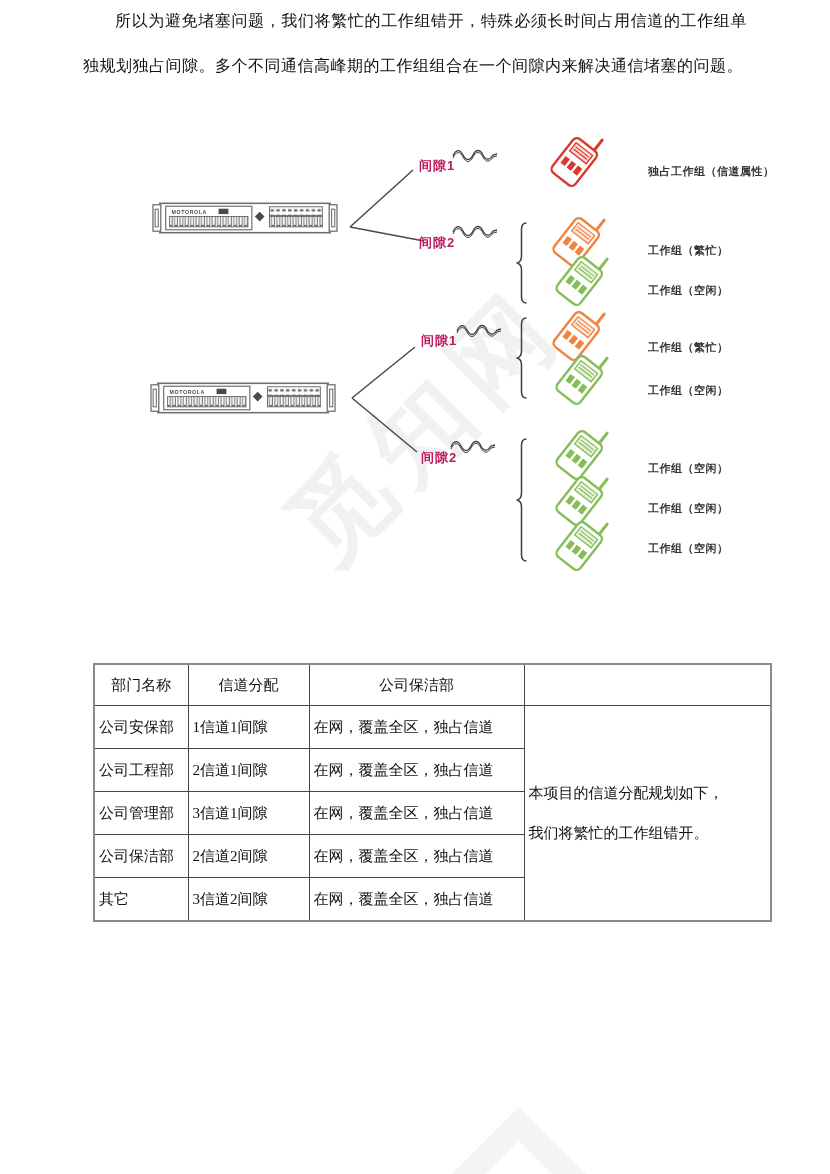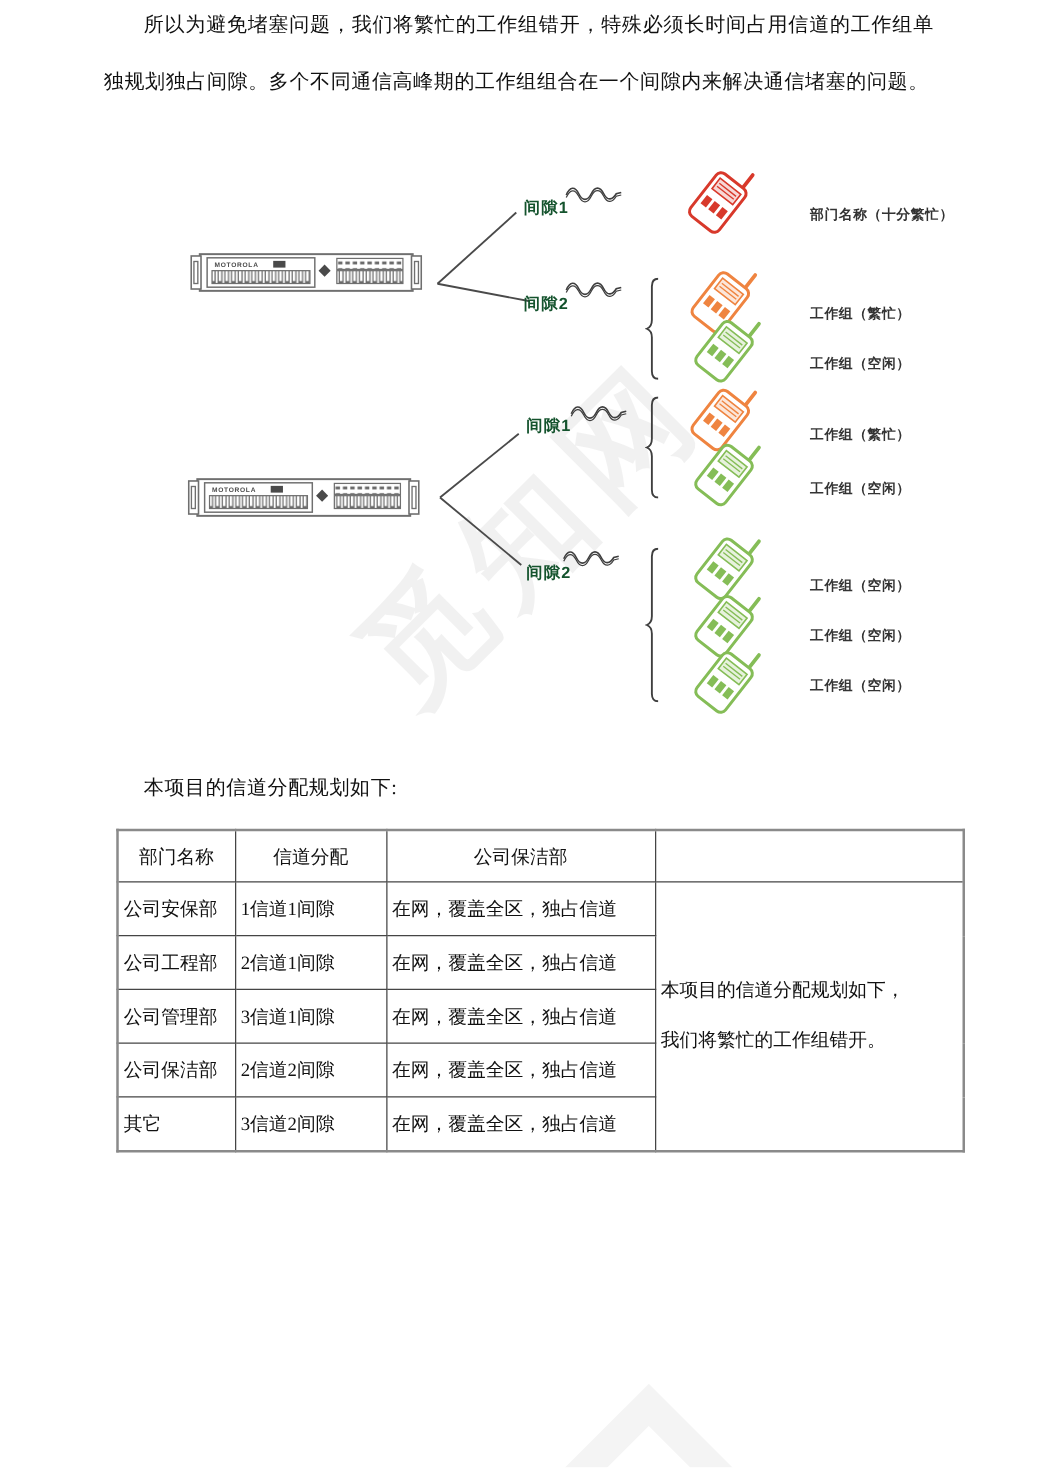--- a/index.html
+++ b/index.html
@@ -8,21 +8,21 @@
   
   .para{position:absolute;left:83px;top:-2px;width:664px;margin:0;
         font-size:16px;line-height:45px;text-align:justify;text-indent:2em;
         letter-spacing:.5px;color:#111;}
   
   .diagram{position:absolute;left:0;top:0;width:830px;height:600px;}
   .overlay{position:absolute;left:0;top:0;pointer-events:none;}
   .repeater{position:absolute;width:186px;height:32px;}
   .rp1{left:152px;top:202px;} .rp2{left:150px;top:382px;}
   .slot-label{position:absolute;font-family:"Liberation Sans","DejaVu Sans",sans-serif;
-        font-weight:bold;font-size:13px;color:#14532d;letter-spacing:1px;white-space:nowrap;}
+        font-weight:bold;font-size:13px;color:#be185d;letter-spacing:1px;white-space:nowrap;}
   .wave{position:absolute;}
   .brace{position:absolute;}
   .walkie{position:absolute;width:46px;height:62px;transform:rotate(38deg);}
   .wk-red{color:#d8392b;} .wk-orange{color:#ef8440;} .wk-green{color:#85bd57;}
   .grp-label{position:absolute;left:648px;font-family:"Liberation Sans","DejaVu Sans",sans-serif;
         font-weight:bold;font-size:11px;color:#333;letter-spacing:.5px;white-space:nowrap;}
   
   .wm-center{position:absolute;left:225px;top:375px;width:400px;height:100px;
         font-size:98px;line-height:100px;font-weight:bold;text-align:center;white-space:nowrap;
         color:rgba(0,0,0,0.055);transform:rotate(-45deg);
@@ -165,31 +165,30 @@
     <svg class="walkie wk-green" style="left:560px;top:420px" viewBox="0 0 44 62">
         <use href="#wk"></use>
       </svg>
     <svg class="walkie wk-green" style="left:560px;top:466px" viewBox="0 0 44 62">
         <use href="#wk"></use>
       </svg>
     <svg class="walkie wk-green" style="left:560px;top:511px" viewBox="0 0 44 62">
         <use href="#wk"></use>
       </svg>
 
-    <span class="grp-label" style="top:164px">部门名称（十分繁忙）</span>
+    <span class="grp-label" style="top:164px">独占工作组（信道属性）</span>
     <span class="grp-label" style="top:243px">工作组（繁忙）</span>
     <span class="grp-label" style="top:283px">工作组（空闲）</span>
     <span class="grp-label" style="top:340px">工作组（繁忙）</span>
     <span class="grp-label" style="top:383px">工作组（空闲）</span>
     <span class="grp-label" style="top:461px">工作组（空闲）</span>
     <span class="grp-label" style="top:501px">工作组（空闲）</span>
     <span class="grp-label" style="top:541px">工作组（空闲）</span>
   </div>
 
-  <p class="intro">本项目的信道分配规划如下:</p>
 
   <table class="alloc">
     <colgroup>
         <col style="width:94px">
         <col style="width:121px">
         <col style="width:215px">
         <col style="width:247px">
       </colgroup>
     <thead>
       <tr>

